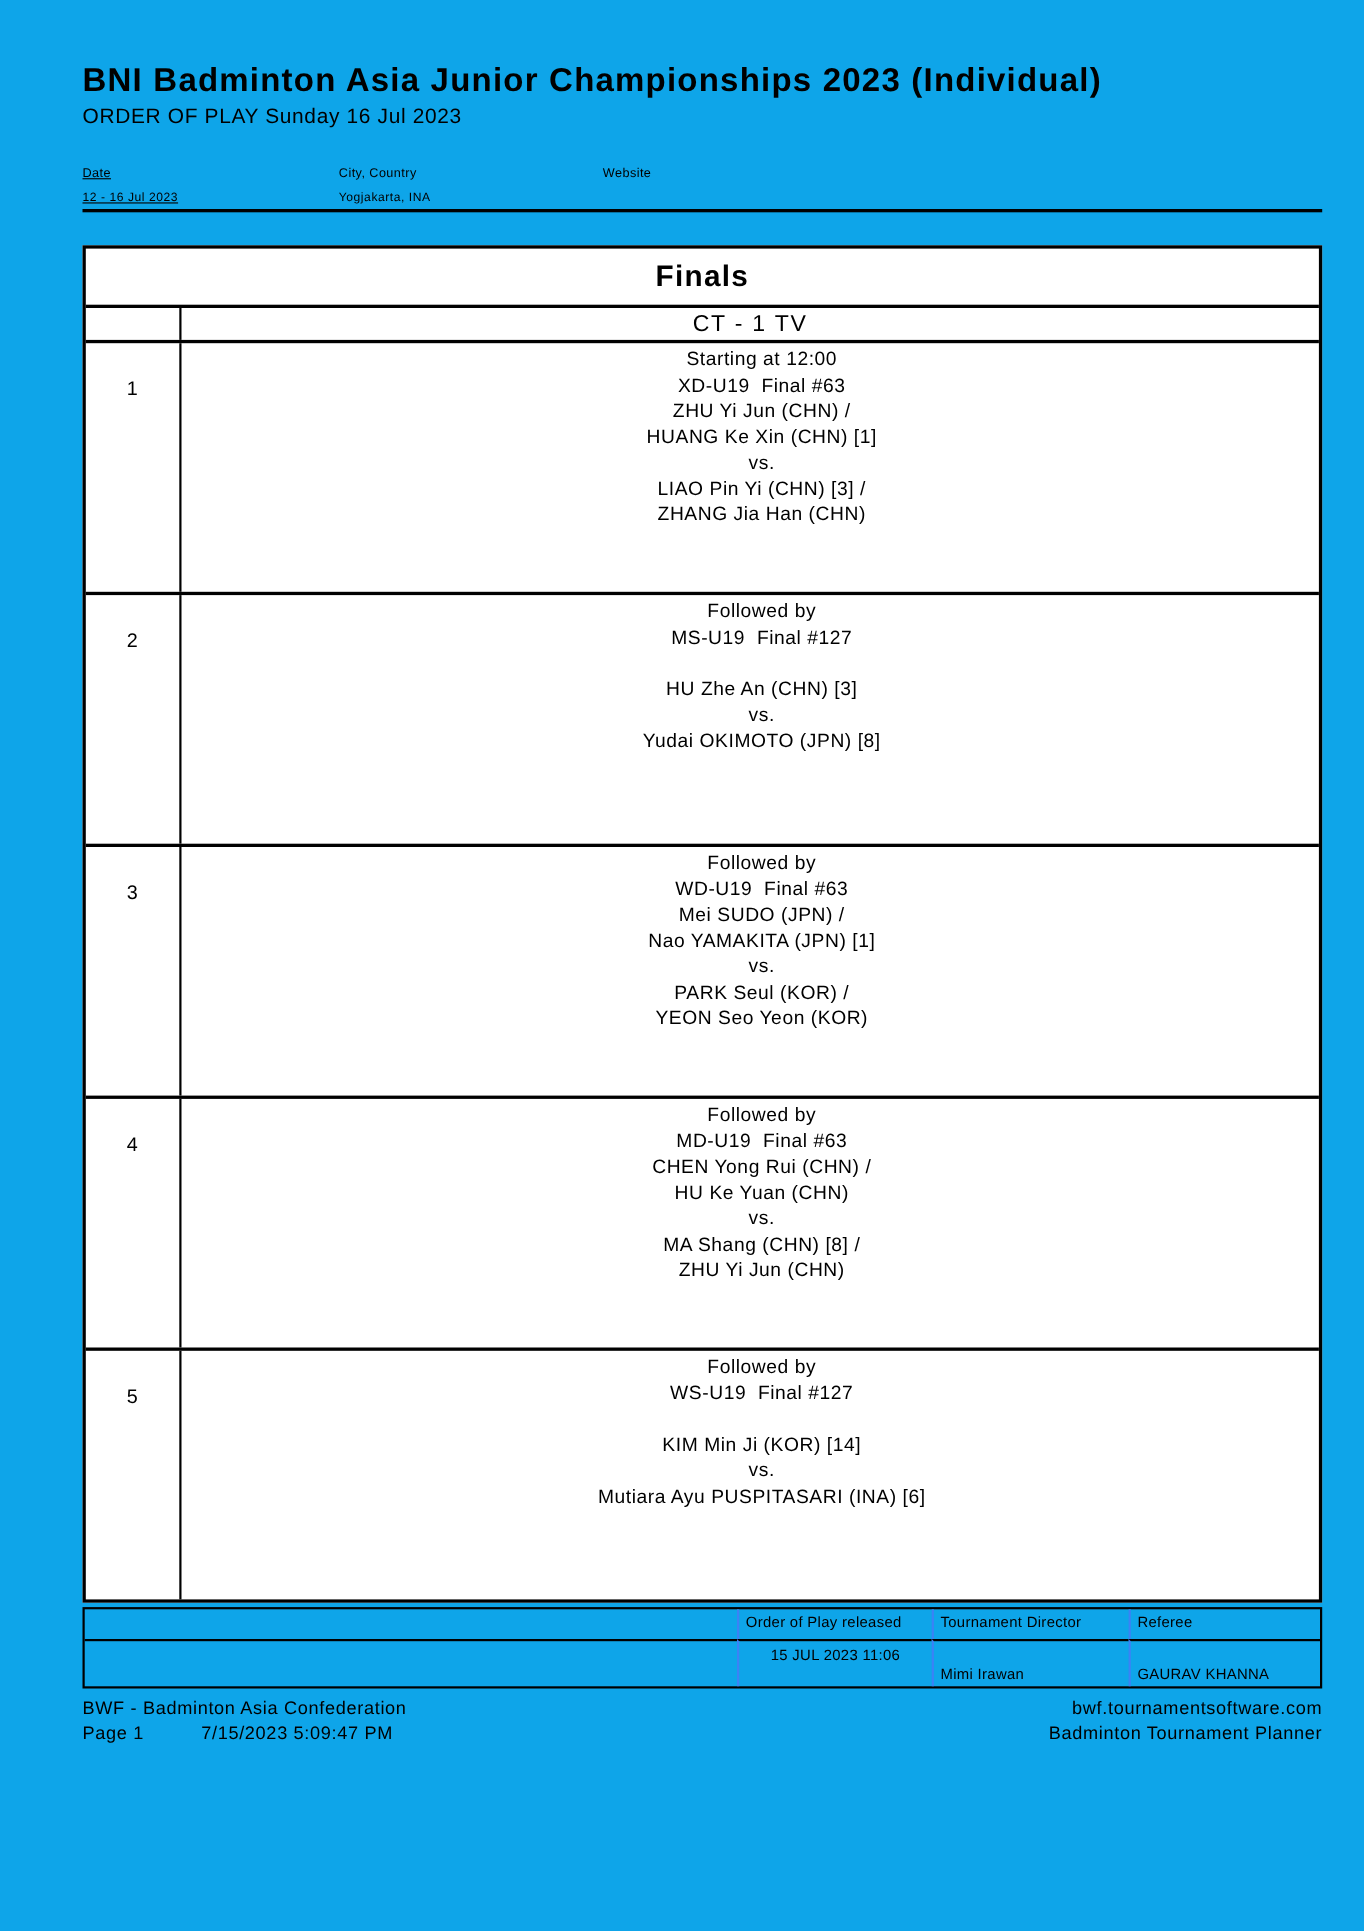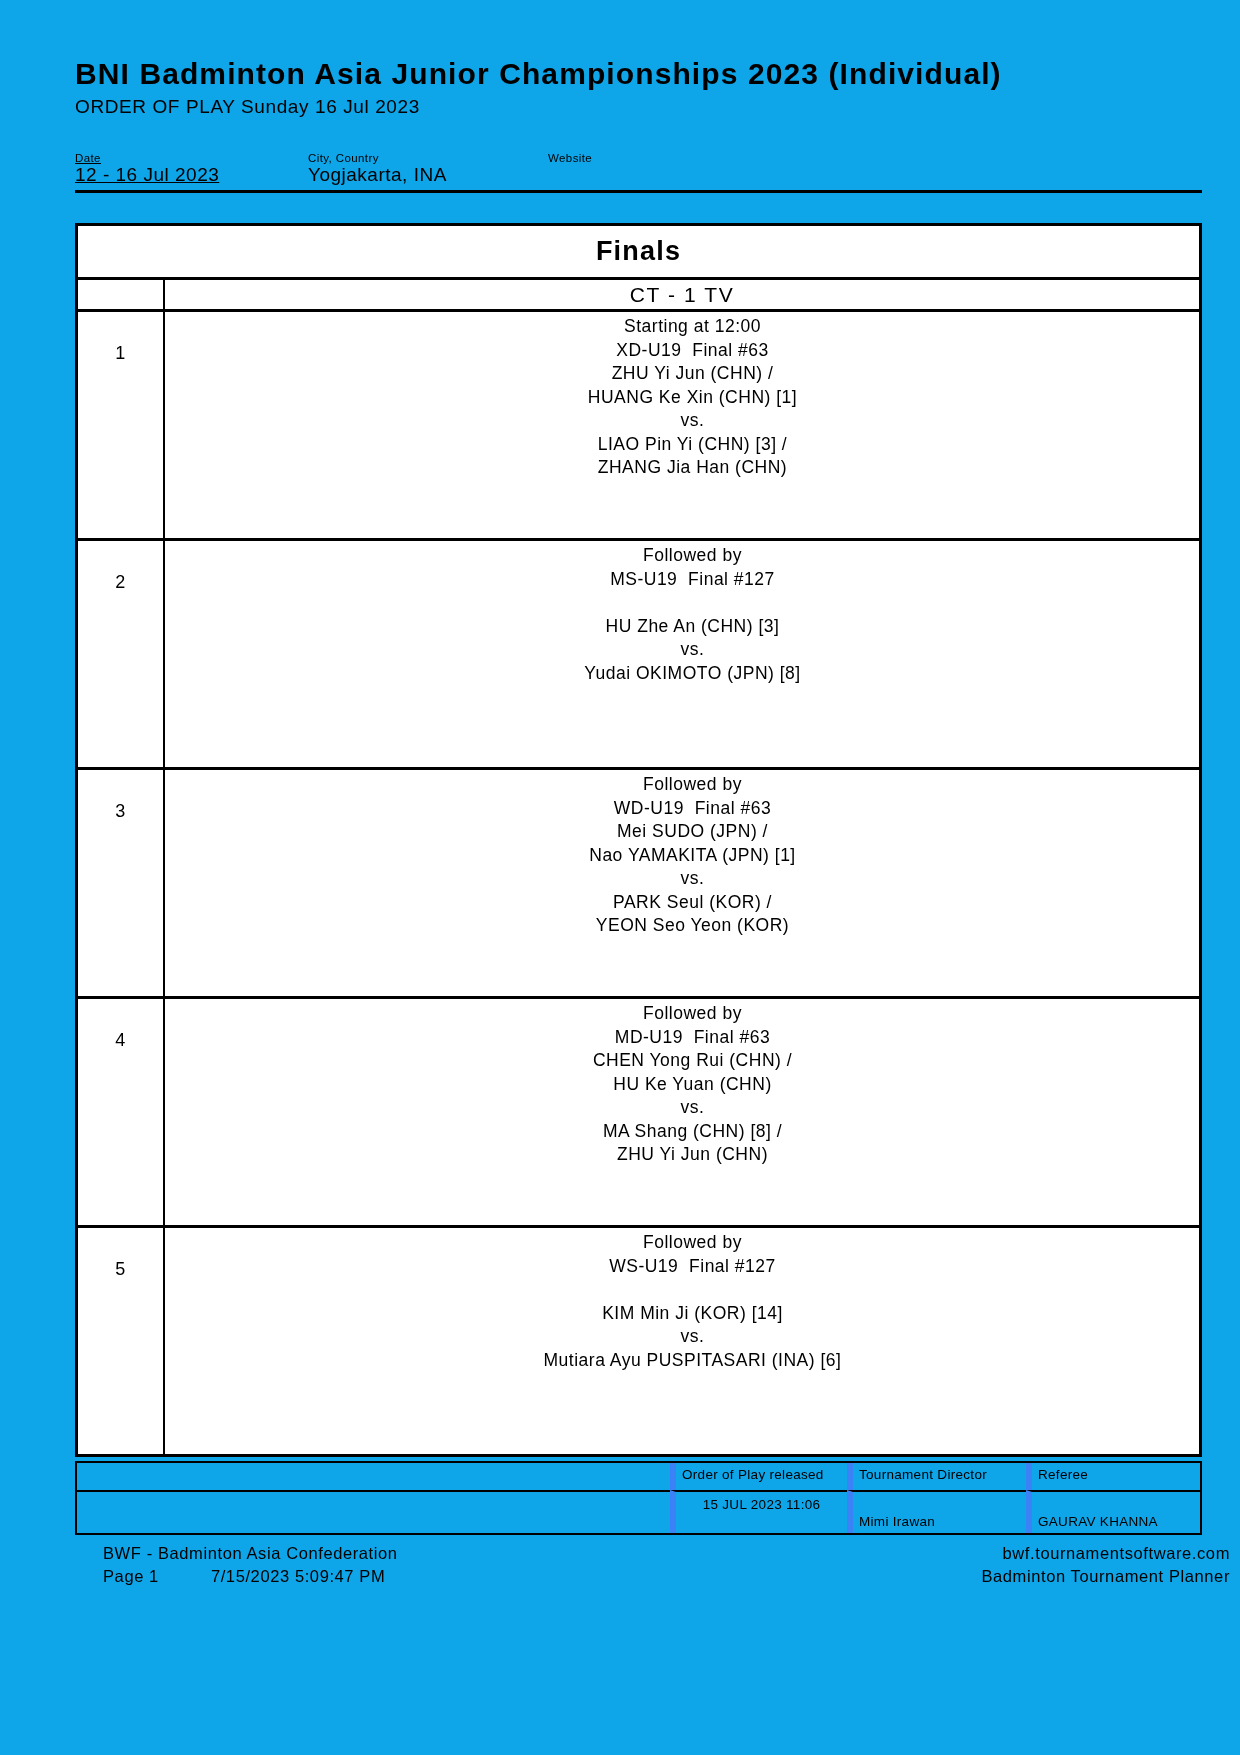--- a/index.html
+++ b/index.html
@@ -18,21 +18,21 @@
   .hdr .title { font-size:30px; font-weight:700; letter-spacing:1.1px; white-space:nowrap; }
   .hdr .subtitle { font-size:19px; letter-spacing:0.6px; margin-top:5px; }
 
   .info { position:absolute; left:75px; top:152px; width:1127px; height:41px;
           border-bottom:3px solid #000; }
   .info .col { position:absolute; top:0; }
   .info .col.date { left:0;text-decoration:underline; }
   .info .col.city { left:233px; }
   .info .col.web  { left:473px; }
   .info .lbl { font-size:11.5px; letter-spacing:0.4px; }
-  .info .val { font-size:19px; letter-spacing:0.5px; margin-top:0; }
+  .info .val { font-size:11px; letter-spacing:0.5px; margin-top:10px; }
 
   
   .main-table { position:absolute; left:75px; top:223px; width:1127px;
                 border:3px solid #000; background:#fff; }
   .finals-row { height:54px; border-bottom:3px solid #000;
                 display:flex; align-items:center; justify-content:center;
                 font-size:27px; font-weight:700; letter-spacing:1.2px; }
   .ct-row { height:32px; border-bottom:3px solid #000; display:flex; }
   .num-col { width:87px; flex:0 0 87px; border-right:2px solid #000; }
   .ct-cell { flex:1; text-align:center; font-size:21px; letter-spacing:1.6px; padding-top:3px; }
@@ -43,31 +43,31 @@
   .match-lines { flex:1; text-align:center; padding-top:3px;
                  font-size:17.5px; line-height:23.5px; letter-spacing:0.5px;padding-left:21px; }
   .match-line { white-space:pre; min-height:23.5px; }
 
   
   .release { position:absolute; left:75px; top:1461px; width:1127px;
              border:2px solid #000;
              display:grid;
              grid-template-columns:593px 177px 179px 174px;
              grid-template-rows:27px 43px; }
-  .release .cell { border-left:6px solid #3b82f6; font-size:13.5px; letter-spacing:0.3px; overflow:hidden; }
+  .release .cell { border-left:2px solid #3b82f6; font-size:13.5px; letter-spacing:0.3px; overflow:hidden; }
   .release .cell.first { border-left:none; }
   .release .row2 { border-top:2px solid #000; }
   .release .lab { padding:4px 6px 2px; }
   .release .center-top { text-align:center; padding-top:5px; }
   .release .bottom-left { display:flex; align-items:flex-end; padding:2px 6px 4px; }
 
   
   .bfooter { position:absolute; left:75px; top:1542px; width:1127px;
              display:flex; justify-content:space-between;
-             font-size:16.5px; letter-spacing:0.6px; line-height:22.5px;margin-left:28px; }
+             font-size:16.5px; letter-spacing:0.6px; line-height:22.5px; }
   .bfooter .right { text-align:right; }
   .bfooter .gen { margin-left:52px; }
 </style>
 </head>
 <body>
 
 <div class="page">
 
   <div class="hdr">
     <div class="title">BNI Badminton Asia Junior Championships 2023 (Individual)</div>

